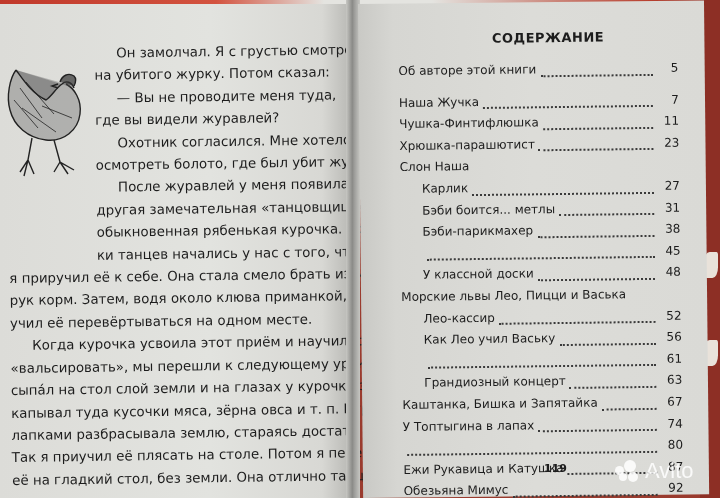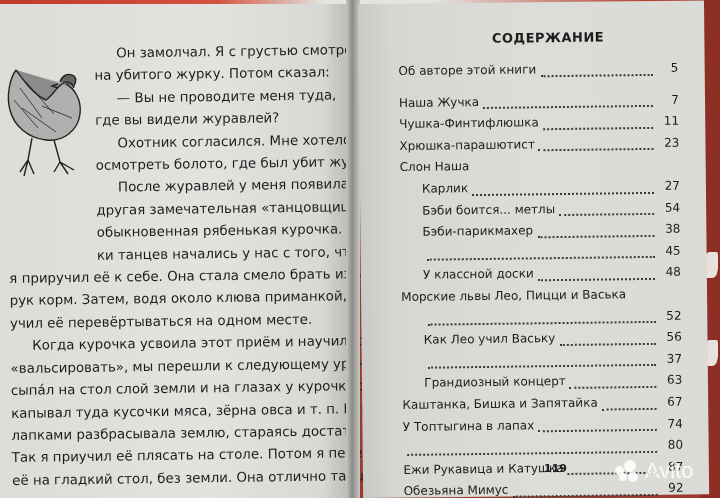--- a/index.html
+++ b/index.html
@@ -158,21 +158,21 @@
         <span class="page"></span>
       </div>
       <div class="toc-row sub">
         <span class="label">Карлик</span>
         <span class="dots"></span>
         <span class="page">27</span>
       </div>
       <div class="toc-row sub">
         <span class="label">Бэби боится... метлы</span>
         <span class="dots"></span>
-        <span class="page">54</span>
+        <span class="page">31</span>
       </div>
       <div class="toc-row sub">
         <span class="label">Бэби-парикмахер</span>
         <span class="dots"></span>
         <span class="page">38</span>
       </div>
       <div class="toc-row sub">
         <span class="dots"></span>
         <span class="page">45</span>
       </div>
@@ -180,31 +180,32 @@
         <span class="label">У классной доски</span>
         <span class="dots"></span>
         <span class="page">48</span>
       </div>
       <div class="toc-row heading">
         <span class="label">Морские львы Лео, Пицци и Васька</span>
         <span class="dots"></span>
         <span class="page"></span>
       </div>
       <div class="toc-row sub">
+        <span class="label">Лео-кассир</span>
         <span class="dots"></span>
         <span class="page">52</span>
       </div>
       <div class="toc-row sub">
         <span class="label">Как Лео учил Ваську</span>
         <span class="dots"></span>
         <span class="page">56</span>
       </div>
       <div class="toc-row sub">
         <span class="dots"></span>
-        <span class="page">37</span>
+        <span class="page">61</span>
       </div>
       <div class="toc-row sub">
         <span class="label">Грандиозный концерт</span>
         <span class="dots"></span>
         <span class="page">63</span>
       </div>
       <div class="toc-row">
         <span class="label">Каштанка, Бишка и Запятайка</span>
         <span class="dots"></span>
         <span class="page">67</span>

